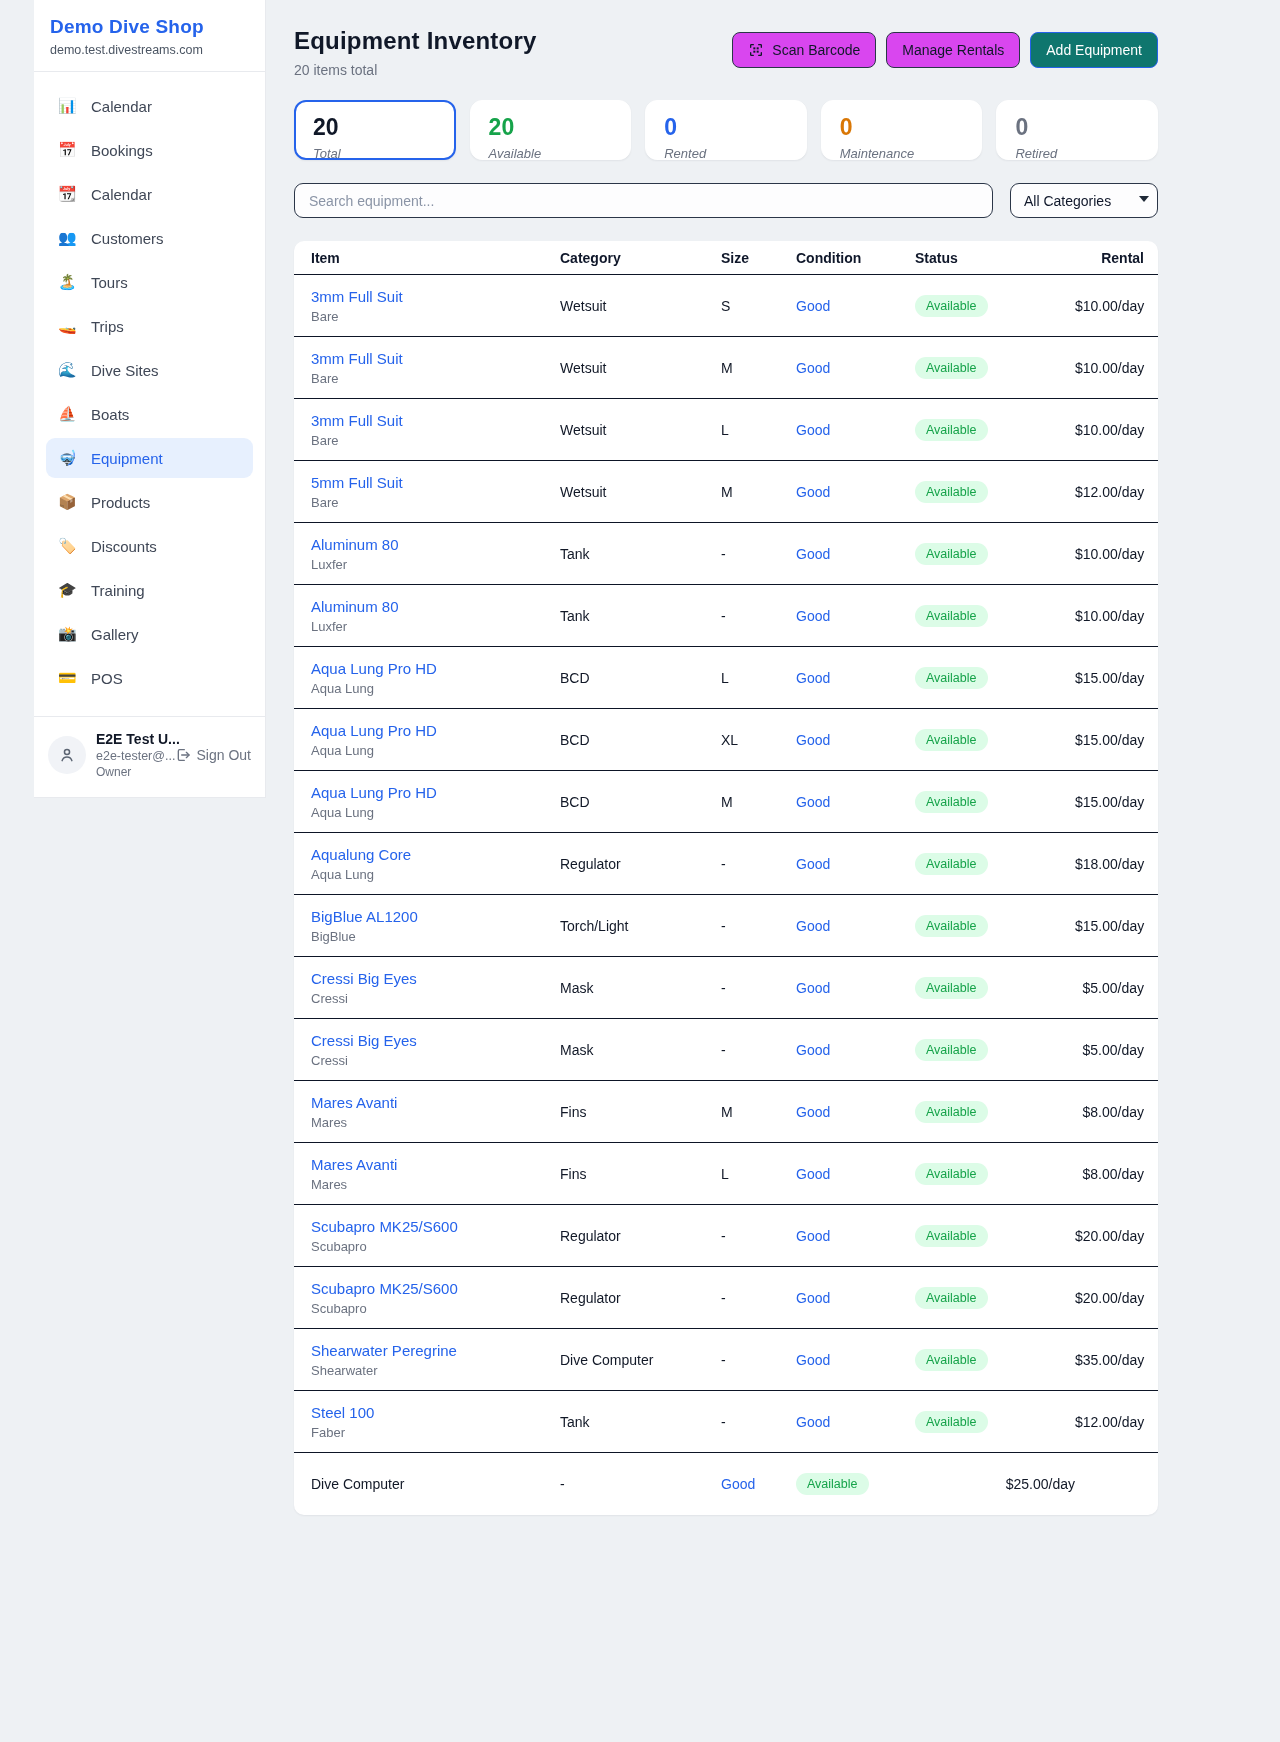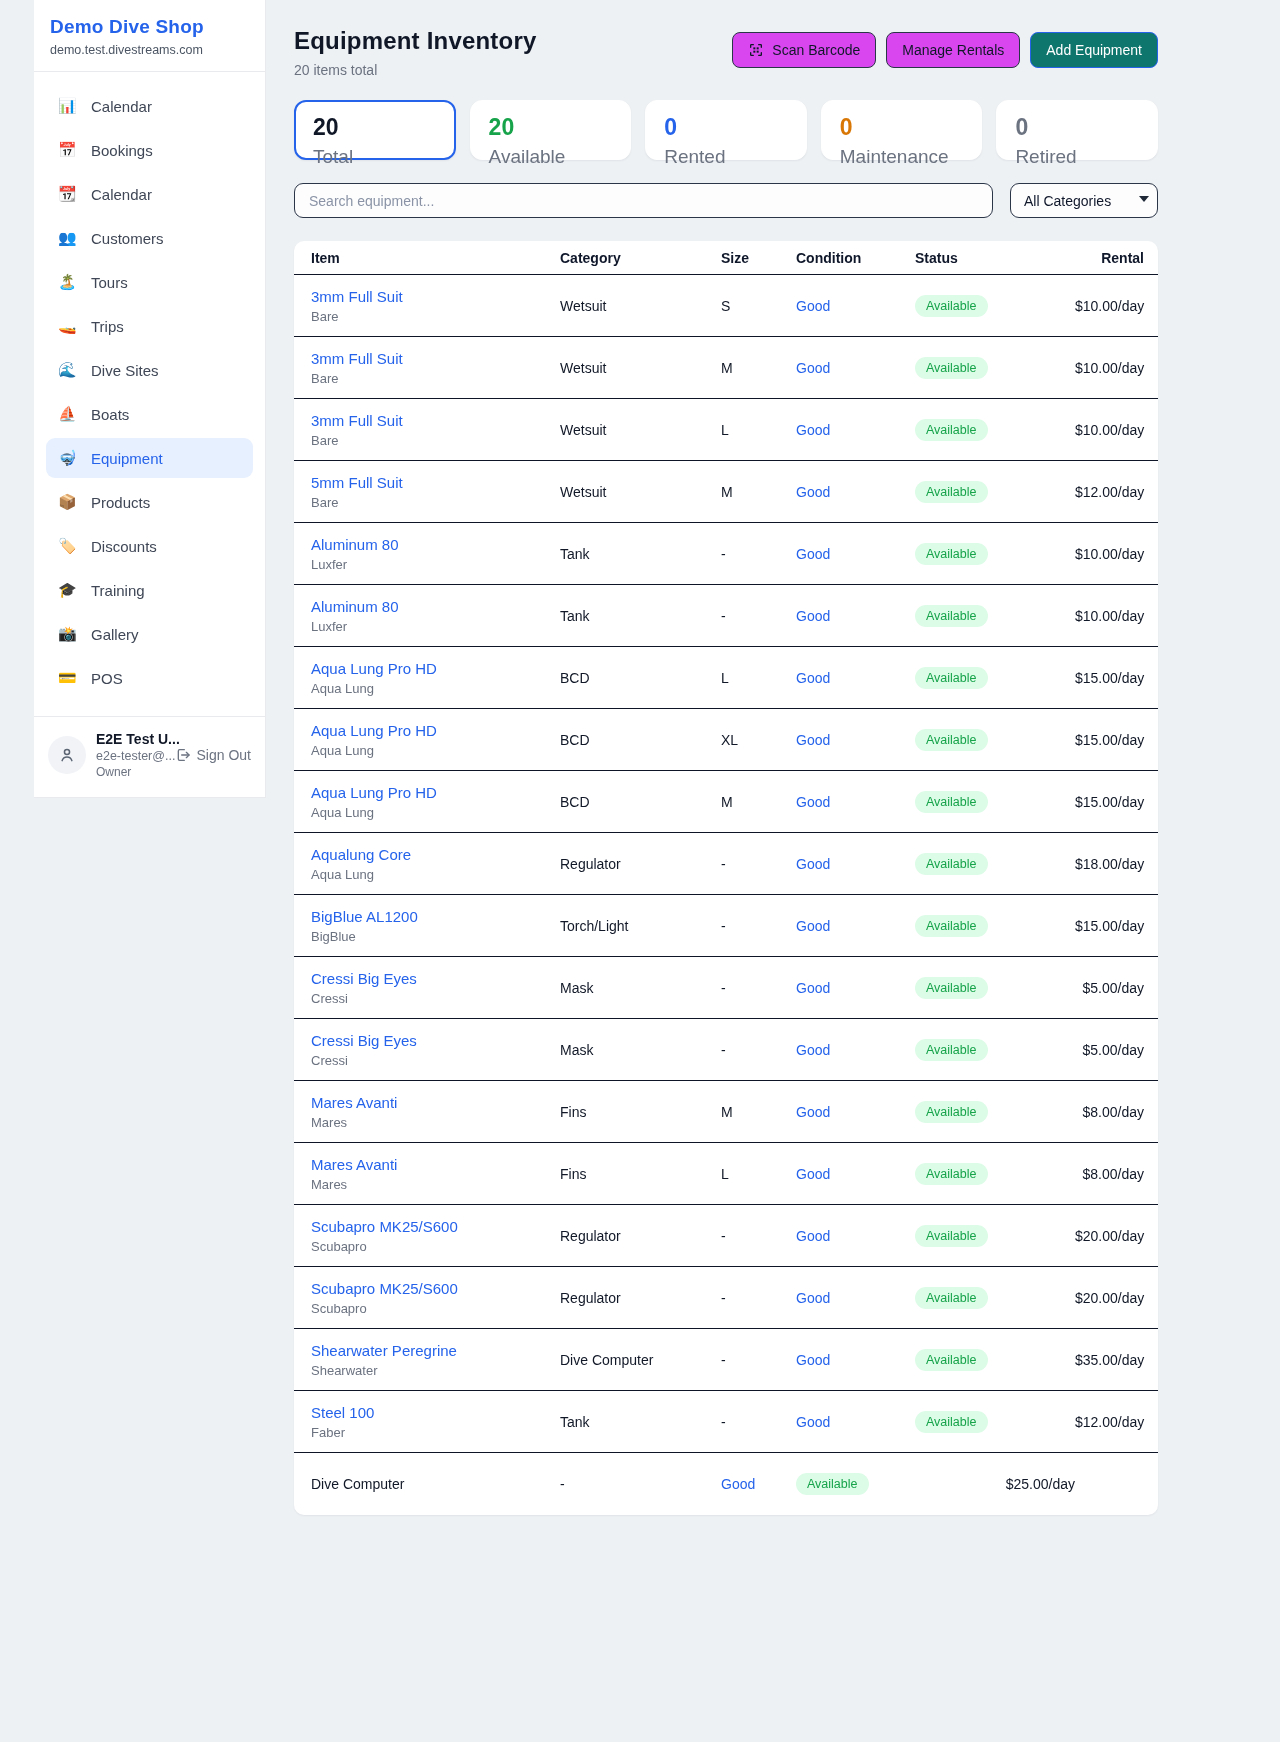--- a/index.html
+++ b/index.html
@@ -69,21 +69,21 @@
   
   .stats-row { display:flex; gap:14px; margin-top:22px; }
   .stat-card {
     flex:1; background:#ffffff; border-radius:12px;
     border:1px solid #ffffff;
     box-shadow:0 1px 2px rgba(16,24,40,.06);
     padding:13px 18px 14px 18px; height:60px; cursor:pointer;
   }
   .stat-card.active { border:2px solid #2563eb; padding:12px 17px 13px 17px; }
   .stat-value { font-size:23px; font-weight:bold; }
-  .stat-label { font-size:19px; color:#6b7280; margin-top:5px; }
+  .stat-label { font-size:13px; color:#6b7280; margin-top:5px;font-style:italic; }
   
   .filters-row { display:flex; gap:17px; margin-top:23px; }
   .search-input {
     flex:1; height:35px; border:1px solid #2b3648; border-radius:9px;
     padding:0 14px; font-size:14px; font-family:inherit; color:#0f172a;
     background:#fdfdfe; outline:none;
   }
   .search-input::placeholder { color:#8a94a6; }
   .select-wrap { position:relative; width:148px; flex:0 0 148px; }
   .category-select {

